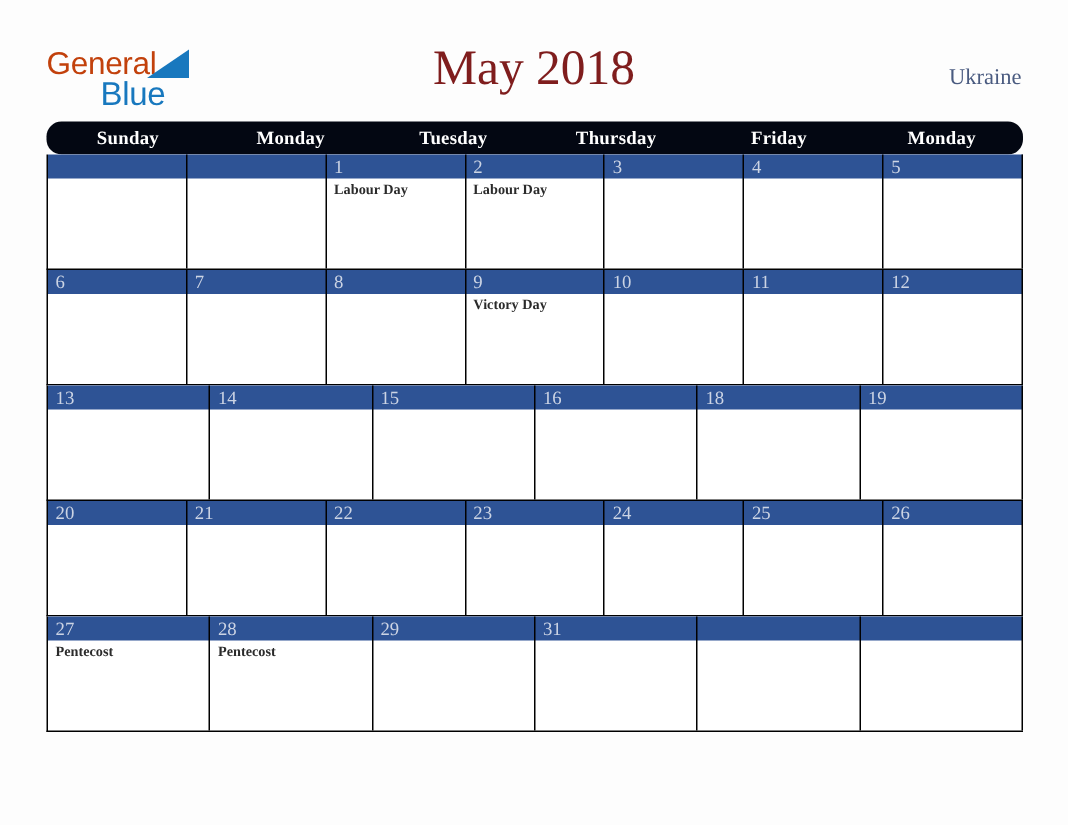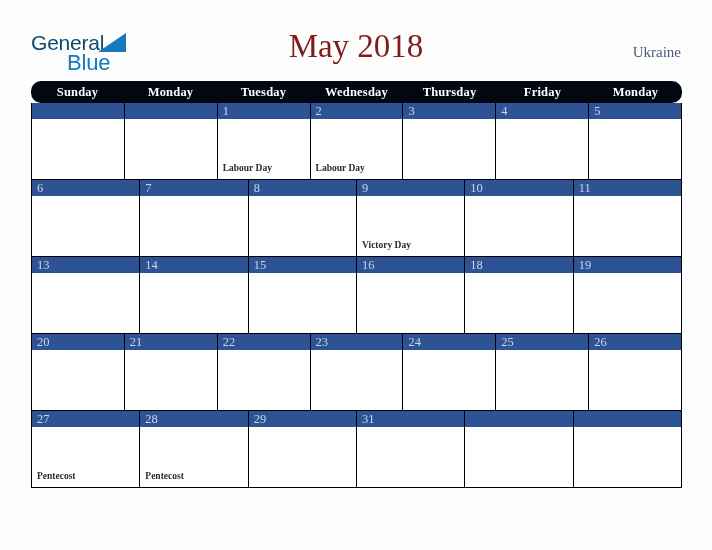--- a/index.html
+++ b/index.html
@@ -26,21 +26,21 @@
   #brand-logo {
     position: absolute;
     left: 31px; top: 31px;
     width: 180px; height: 44px;
   }
   #brand-general {
     position: absolute;
     left: 0; top: 0;
     font-family: "Liberation Sans", sans-serif;
     font-size: 21px;
-    color: #0c4a6e;
+    color: #c2410c;
     letter-spacing: -0.2px;
     line-height: 24px;
     white-space: nowrap;
   }
   #brand-triangle {
     position: absolute;
     left: 67px; top: 2px;
     width: 0; height: 0;
     border-left: 28px solid transparent;
     border-bottom: 19px solid #1878be;
@@ -131,21 +131,20 @@
     display: block;
     height: 16px;
     line-height: 16px;
     padding-left: 5px;
     font-family: "Liberation Serif", serif;
     font-size: 12.5px;
     color: #ccd4e4;
   }
   .day-events {
     padding: 2px 4px 0 5px;
-    margin-top: 41px;
   }
   .day-event {
     display: block;
     font-family: "Liberation Serif", serif;
     font-weight: bold;
     font-size: 9.5px;
     color: #2b2b2b;
     line-height: 13px;
     white-space: nowrap;
   }
@@ -166,21 +165,20 @@
   <div id="country-label">Ukraine</div>
 
 </div>
 
 <div id="calendar-grid">
 
   <div id="weekday-header">
     <div class="weekday-cell">Sunday</div>
     <div class="weekday-cell">Monday</div>
     <div class="weekday-cell">Tuesday</div>
-    <div class="weekday-cell">Wednesday</div>
     <div class="weekday-cell">Thursday</div>
     <div class="weekday-cell">Friday</div>
     <div class="weekday-cell">Monday</div>
   </div>
 
   <div id="weeks-container">
       <div class="week-row">
         <div class="daynum-band"></div>
         <div class="day-cell">
           <span class="day-number"></span>
@@ -236,20 +234,24 @@
           </div>
         </div>
         <div class="day-cell">
           <span class="day-number">10</span>
           <div class="day-events"></div>
         </div>
         <div class="day-cell">
           <span class="day-number">11</span>
           <div class="day-events"></div>
         </div>
+        <div class="day-cell">
+          <span class="day-number">12</span>
+          <div class="day-events"></div>
+        </div>
       </div>
       <div class="week-row">
         <div class="daynum-band"></div>
         <div class="day-cell">
           <span class="day-number">13</span>
           <div class="day-events"></div>
         </div>
         <div class="day-cell">
           <span class="day-number">14</span>
           <div class="day-events"></div>

